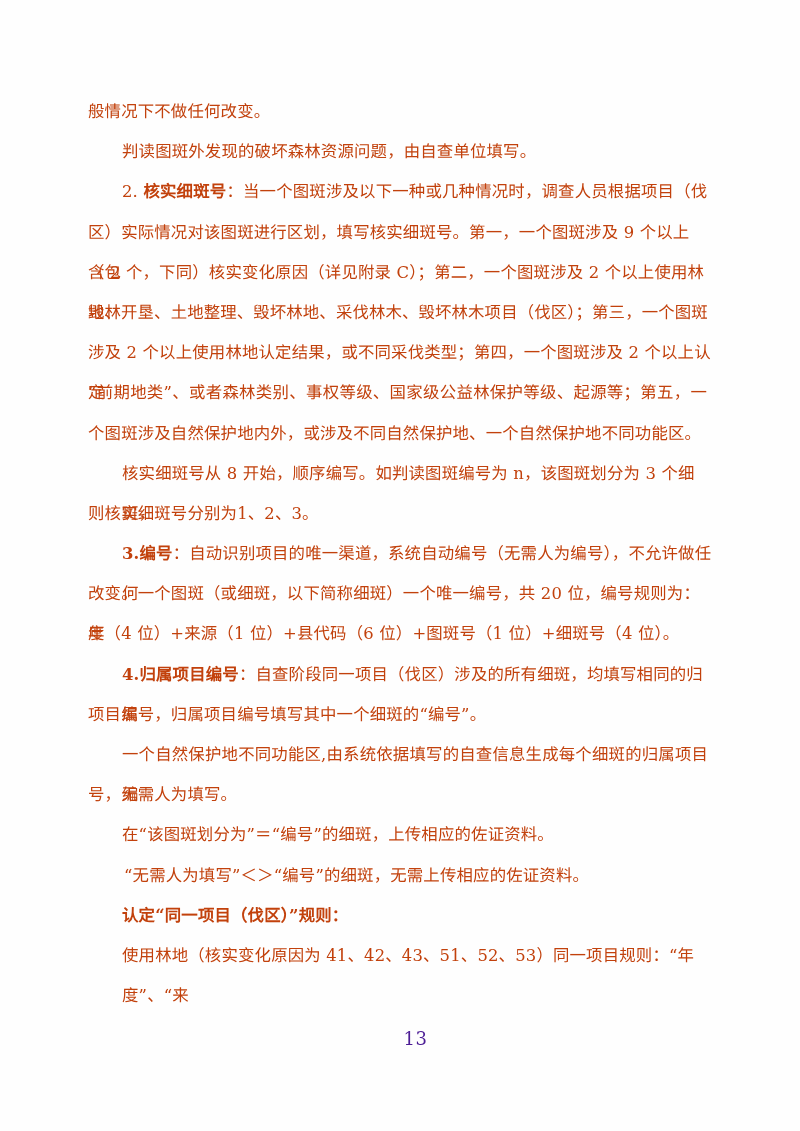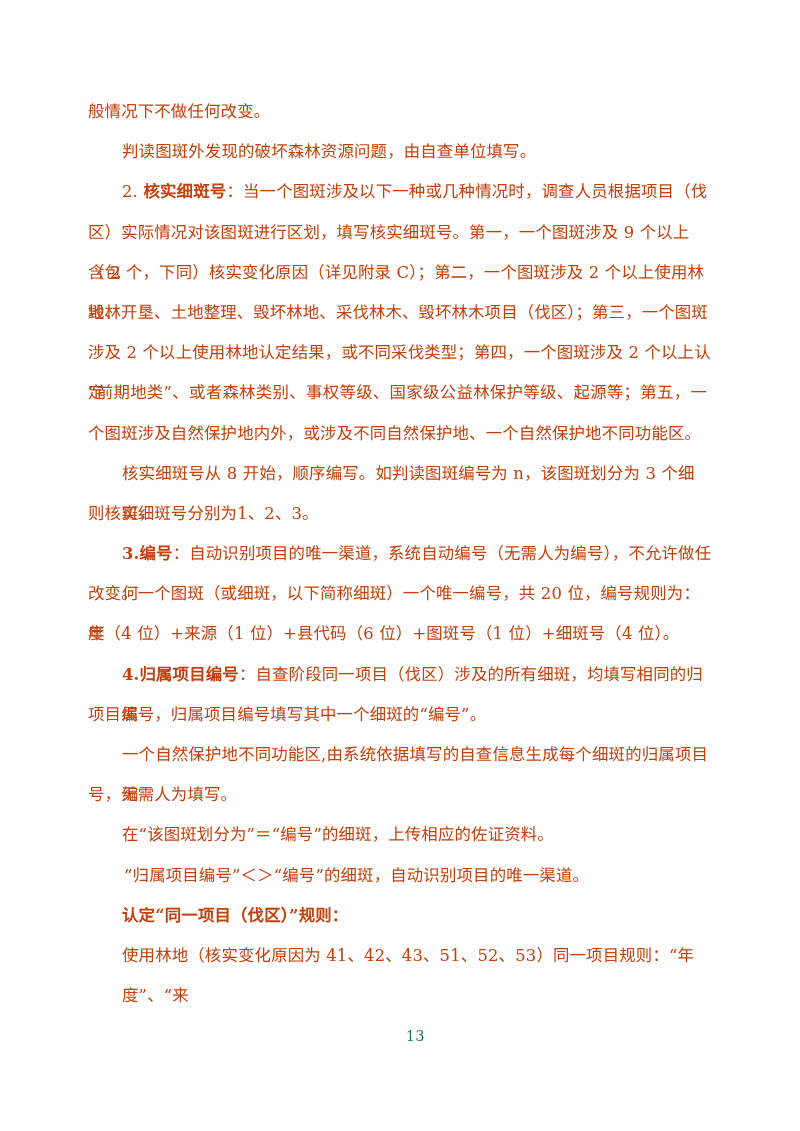--- a/index.html
+++ b/index.html
@@ -66,23 +66,23 @@
   .num {
     font-family: "DejaVu Serif", "Liberation Serif", serif;
   }
 
   .page-number {
     position: absolute;
     left: 0;
     right: 0;
     top: 1028px;
     text-align: center;
-    font-size: 14px;
+    font-size: 18px;
     font-family: "DejaVu Serif", "Liberation Serif", serif;
-    color: #15803d;
+    color: #4c1d95;
     letter-spacing: 0.5px;
     padding-left: 31px;
   }
 </style>
 </head>
 <body>
 
 <div class="page">
 
   <div class="text-body">
@@ -157,21 +157,21 @@
 
     <div class="ln">
       <span>号，无需人为填写。</span>
     </div>
 
     <div class="ln indent">
       <span>在“该图斑划分为”＝“编号”的细斑，上传相应的佐证资料。</span>
     </div>
 
     <div class="ln indent-wide">
-      <span>“归属项目编号”＜＞“编号”的细斑，自动识别项目的唯一渠道。</span>
+      <span>“无需人为填写”＜＞“编号”的细斑，无需上传相应的佐证资料。</span>
     </div>
 
     <div class="ln indent">
       <span class="bold">认定“同一项目（伐区）”规则：</span>
     </div>
 
     <div class="ln indent justify">
       <span>使用林地（核实变化原因为 41、42、43、51、52、53）同一项目规则：“年度”、“来</span>
     </div>
 

